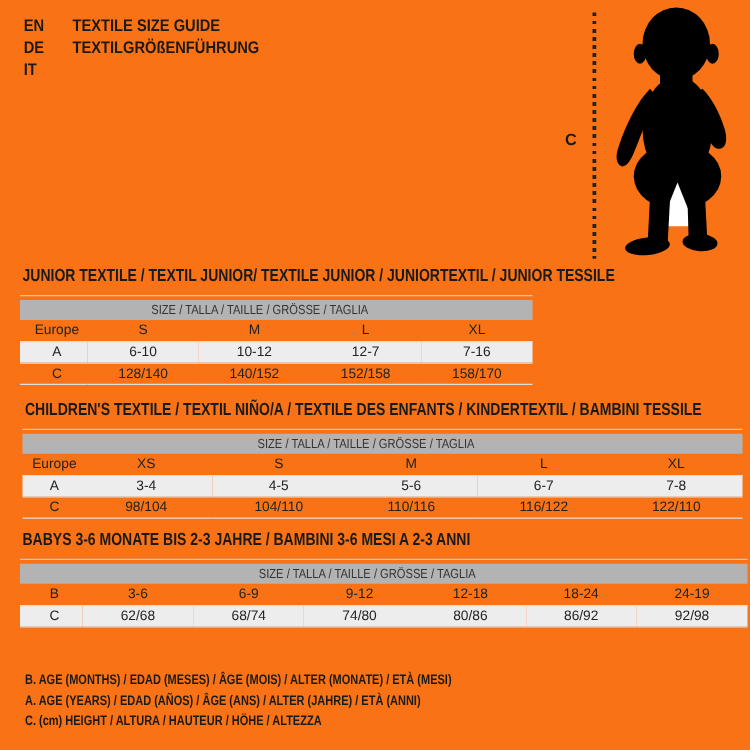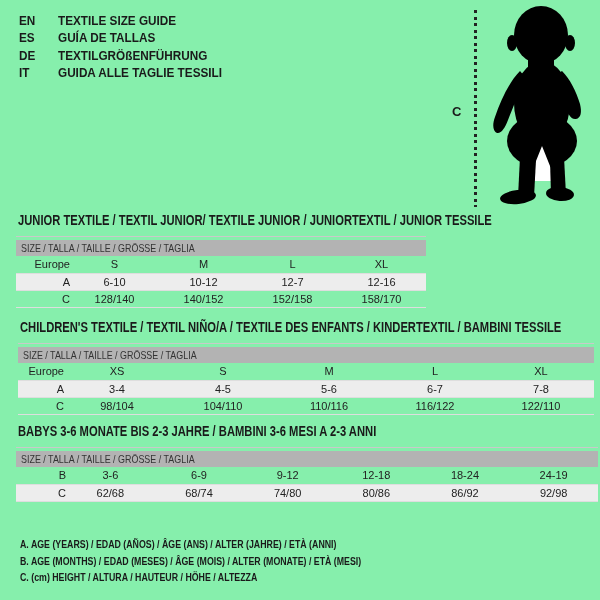--- a/index.html
+++ b/index.html
@@ -1,18 +1,18 @@
 <!DOCTYPE html>
 <html><head>
 <meta charset="utf-8">
 <style>
   * { margin:0; padding:0; box-sizing:border-box; }
   html,body { background:#fff; }
   .canvas {
-    position:relative; width:600px; height:600px; background:#86efac;
+    position:relative; width:600px; height:600px; background:#f97316;
     font-family:"Liberation Sans", sans-serif; color:#1a1a1a; overflow:hidden;
   }
   
   .cx   { display:inline-block; transform:scaleX(0.87); transform-origin:0 50%; white-space:nowrap; }
   .cxt  { display:inline-block; transform:scaleX(0.80); transform-origin:0 50%; white-space:nowrap; }
   .cxh  { display:inline-block; transform:scaleX(0.85); transform-origin:0 50%; white-space:nowrap; }
 
   
   .lang-list { position:absolute; left:19px; top:12px; font-size:13.5px; font-weight:bold; }
   .lang-row  { display:flex; height:17.3px; line-height:17.3px; }
@@ -26,52 +26,47 @@
   .c-label { position:absolute; left:452px; top:104px; font-size:13px; font-weight:600; }
   .silhouette { position:absolute; left:484px; top:5px; }
 
   
   .tblock { position:absolute; }
   .t1 { left:16px; top:213px; width:410px; }
   .t2 { left:18px; top:320px; width:576px; }
   .t3 { left:16px; top:424px; width:582px; }
   .ttitle { font-weight:bold; font-size:14px; line-height:14px; margin:0 0 9px 2px; color:#1a1a1a; }
   .rule   { height:1px; background:#c9c9c9; margin-bottom:3px; }
-  .sizebar{ height:16px; line-height:16px; background:#b3b3b3; color:#333; font-size:10.5px; padding-left:5px; }
+  .sizebar{ height:16px; line-height:16px; background:#b3b3b3; color:#333; font-size:10.5px; padding-left:5px;text-align:center; }
   table   { width:100%; border-collapse:collapse; table-layout:fixed; font-size:11px; color:#222; }
   td      { height:17px; text-align:center; border-bottom:1px solid #dedede; padding:0; font-weight:400; }
-  td.lbl  { text-align:right; padding-left:5px;margin-top:45px; }
+  td.lbl  { text-align:center; padding-left:5px;margin-top:45px; }
   tbody tr:nth-child(2) td { background:#ededed; }
   col.w54 { width:54px; } col.w46 { width:46px; } col.w50 { width:50px; }
 
   
   .legend { position:absolute; left:20px; top:536px; font-size:11px; font-weight:bold; }
   .legend-line { height:16.5px; line-height:16.5px; }
 </style>
 </head>
 <body>
 
 <div class="canvas">
 
   <div class="lang-list">
       <div class="lang-row">
         <span class="lang-code"><span class="cx">EN</span></span>
         <span><span class="cx">TEXTILE SIZE GUIDE</span></span>
       </div>
       <div class="lang-row">
-        <span class="lang-code"><span class="cx">ES</span></span>
-        <span><span class="cx">GUÍA DE TALLAS</span></span>
-      </div>
-      <div class="lang-row">
         <span class="lang-code"><span class="cx">DE</span></span>
         <span><span class="cx">TEXTILGRÖßENFÜHRUNG</span></span>
       </div>
       <div class="lang-row">
         <span class="lang-code"><span class="cx">IT</span></span>
-        <span><span class="cx">GUIDA ALLE TAGLIE TESSILI</span></span>
       </div>
     </div>
 
   <div class="dash-line"></div>
   <div class="c-label">C</div>
   <svg class="silhouette" width="112" height="202" viewBox="0 0 112 202" aria-hidden="true">
     <g fill="#000000">
       <ellipse cx="57" cy="30" rx="27" ry="29"></ellipse>
       <ellipse cx="28" cy="38" rx="5" ry="8"></ellipse>
       <ellipse cx="86" cy="38" rx="5" ry="8"></ellipse>
@@ -112,21 +107,21 @@
             <td>S</td>
             <td>M</td>
             <td>L</td>
             <td>XL</td>
           </tr>
           <tr>
             <td class="lbl">A</td>
             <td>6-10</td>
             <td>10-12</td>
             <td>12-7</td>
-            <td>12-16</td>
+            <td>7-16</td>
           </tr>
           <tr>
             <td class="lbl">C</td>
             <td>128/140</td>
             <td>140/152</td>
             <td>152/158</td>
             <td>158/170</td>
           </tr>
         </tbody>
     </table>
@@ -213,18 +208,18 @@
             <td>74/80</td>
             <td>80/86</td>
             <td>86/92</td>
             <td>92/98</td>
           </tr>
         </tbody>
     </table>
   </section>
 
   <div class="legend">
+      <div class="legend-line"><span class="cxt">B. AGE (MONTHS) / EDAD (MESES) / ÂGE (MOIS) / ALTER (MONATE) / ETÀ (MESI)</span></div>
       <div class="legend-line"><span class="cxt">A. AGE (YEARS) / EDAD (AÑOS) / ÂGE (ANS) / ALTER (JAHRE) / ETÀ (ANNI)</span></div>
-      <div class="legend-line"><span class="cxt">B. AGE (MONTHS) / EDAD (MESES) / ÂGE (MOIS) / ALTER (MONATE) / ETÀ (MESI)</span></div>
       <div class="legend-line"><span class="cxt">C. (cm) HEIGHT / ALTURA / HAUTEUR / HÖHE / ALTEZZA</span></div>
     </div>
 
 </div>
 
 </body></html>

